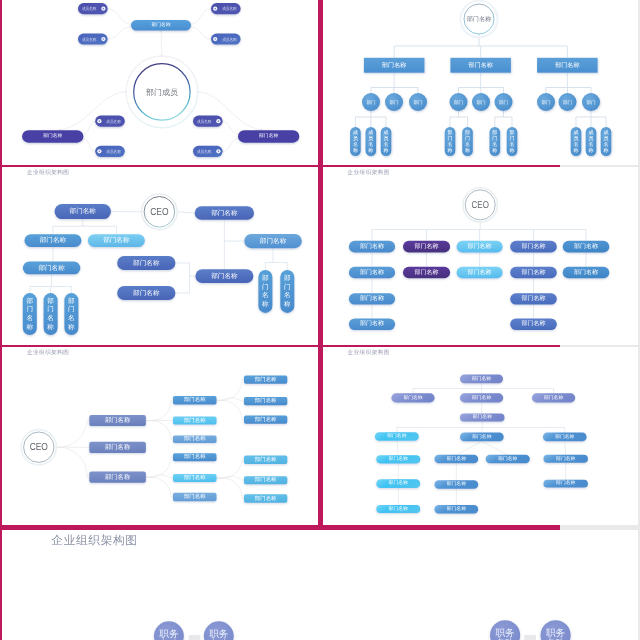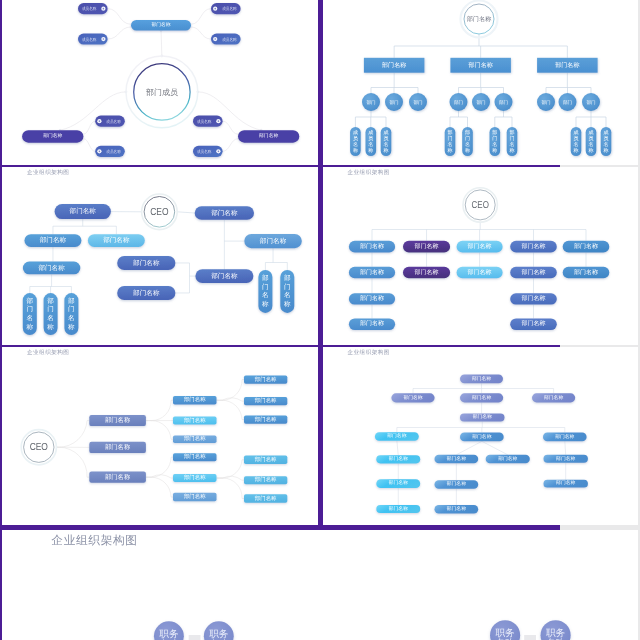--- a/index.html
+++ b/index.html
@@ -1,20 +1,20 @@
 <!DOCTYPE html>
 <html><head>
 <meta charset="utf-8">
 <style>
   html,body{margin:0;padding:0;}
   body{width:640px;height:640px;overflow:hidden;background:#e9e9ea;
        font-family:"Liberation Sans",sans-serif;
        -webkit-font-smoothing:antialiased;
        text-rendering:geometricPrecision;}
-  .page{position:relative;width:560px;height:640px;background:#4c1d95;}
+  .page{position:relative;width:560px;height:640px;background:#be185d;}
   .slide{position:absolute;background:#ffffff;overflow:hidden;}
   .btitle{position:absolute;color:#8b91a6;font-size:11.7px;letter-spacing:.65px;
           left:49.3px;top:4.2px;white-space:nowrap;line-height:1.25;}
   .stitle{position:absolute;color:#9298ad;font-size:5.6px;letter-spacing:.45px;
           left:25px;top:4.4px;white-space:nowrap;line-height:1;}
   svg{display:block;overflow:visible;}
   text{font-family:"Liberation Sans",sans-serif;-webkit-font-smoothing:antialiased;}
   svg text{paint-order:stroke fill;}
 </style>
 </head>

